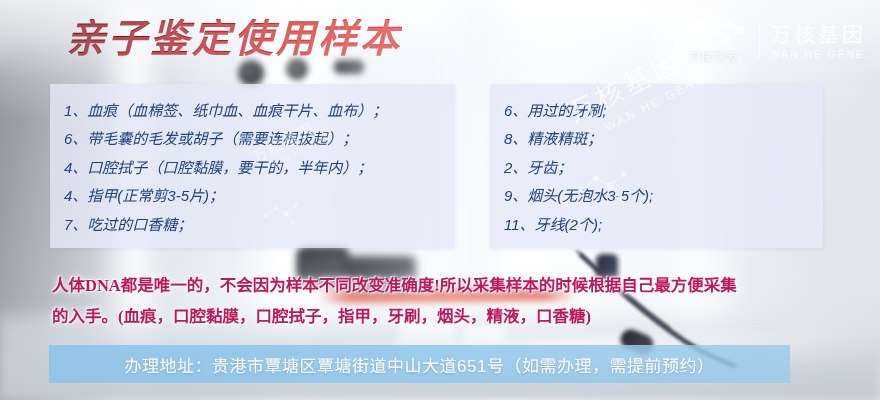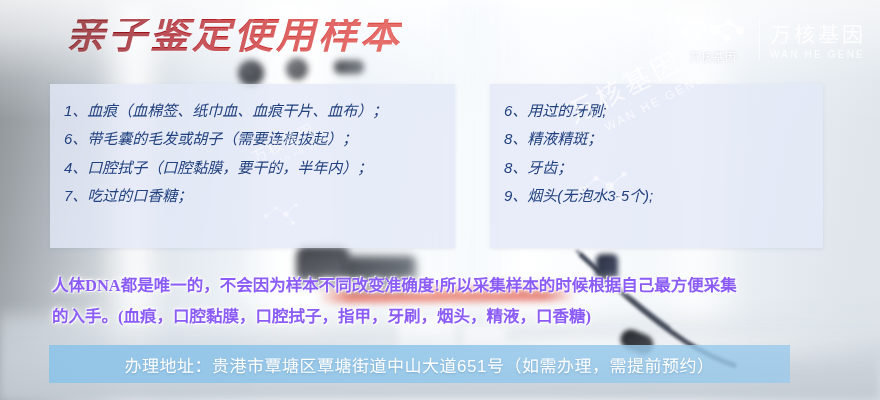--- a/index.html
+++ b/index.html
@@ -242,21 +242,21 @@
   
   .title {
     position: absolute;
     left: 66px;
     top: 19px;
     font-size: 39px;
     line-height: 1;
     letter-spacing: 3px;
     font-weight: 700;
     font-style: italic;
-    font-family: Liberation Mono, monospace;
+    font-family: Liberation Serif, serif;
     background: linear-gradient(100deg, #7d0f17 0%, #a5141f 30%, #cf2b2b 62%, #e0423c 100%);
     -webkit-background-clip: text;
     background-clip: text;
     color: transparent;
     -webkit-text-fill-color: transparent;
     text-shadow: 0 1px 0 rgba(255,255,255,0.25);
     white-space: nowrap;
   }
 
   
@@ -338,21 +338,21 @@
   .wm-dots-b { left: 262px; top: 196px; }
 
   
   .para {
     position: absolute;
     left: 52px;
     top: 270px;
     width: 790px;
     font-size: 16.5px;
     line-height: 31px;
-    color: #8b5cf6;
+    color: #be185d;
     font-family: "Liberation Serif", "DejaVu Serif", serif;
     font-weight: 700;
     text-shadow:
        0 0 4px rgba(255,255,255,0.95),
        0 0 8px rgba(255,255,255,0.85),
        1px 1px 0 rgba(255,255,255,0.75),
       -1px -1px 0 rgba(255,255,255,0.75);
   }
 
   
@@ -440,30 +440,32 @@
     </div>
   </div>
 
   <div class="title">亲子鉴定使用样本</div>
 
   <div class="panel panel-left">
     <ul class="panel-list">
       <li>1、血痕（血棉签、纸巾血、血痕干片、血布）；</li>
       <li>6、带毛囊的毛发或胡子（需要连根拔起）；</li>
       <li>4、口腔拭子（口腔黏膜，要干的，半年内）；</li>
+      <li>4、指甲(正常剪3-5片)；</li>
       <li>7、吃过的口香糖；</li>
     </ul>
   </div>
 
   <div class="panel panel-right">
     <ul class="panel-list">
       <li>6、用过的牙刷;</li>
       <li>8、精液精斑；</li>
-      <li>8、牙齿；</li>
+      <li>2、牙齿；</li>
       <li>9、烟头(无泡水3-5个);</li>
+      <li>11、牙线(2个);</li>
     </ul>
   </div>
 
   <div class="wm-dots wm-dots-a">
     <svg width="66" height="54" viewBox="0 0 66 54" aria-hidden="true">
       <g stroke="#ffffff" stroke-width="1.2" opacity="0.45" fill="none">
         <line x1="6" y1="30" x2="20" y2="18"></line>
         <line x1="20" y1="18" x2="34" y2="26"></line>
         <line x1="34" y1="26" x2="48" y2="14"></line>
         <line x1="34" y1="26" x2="44" y2="38"></line>

